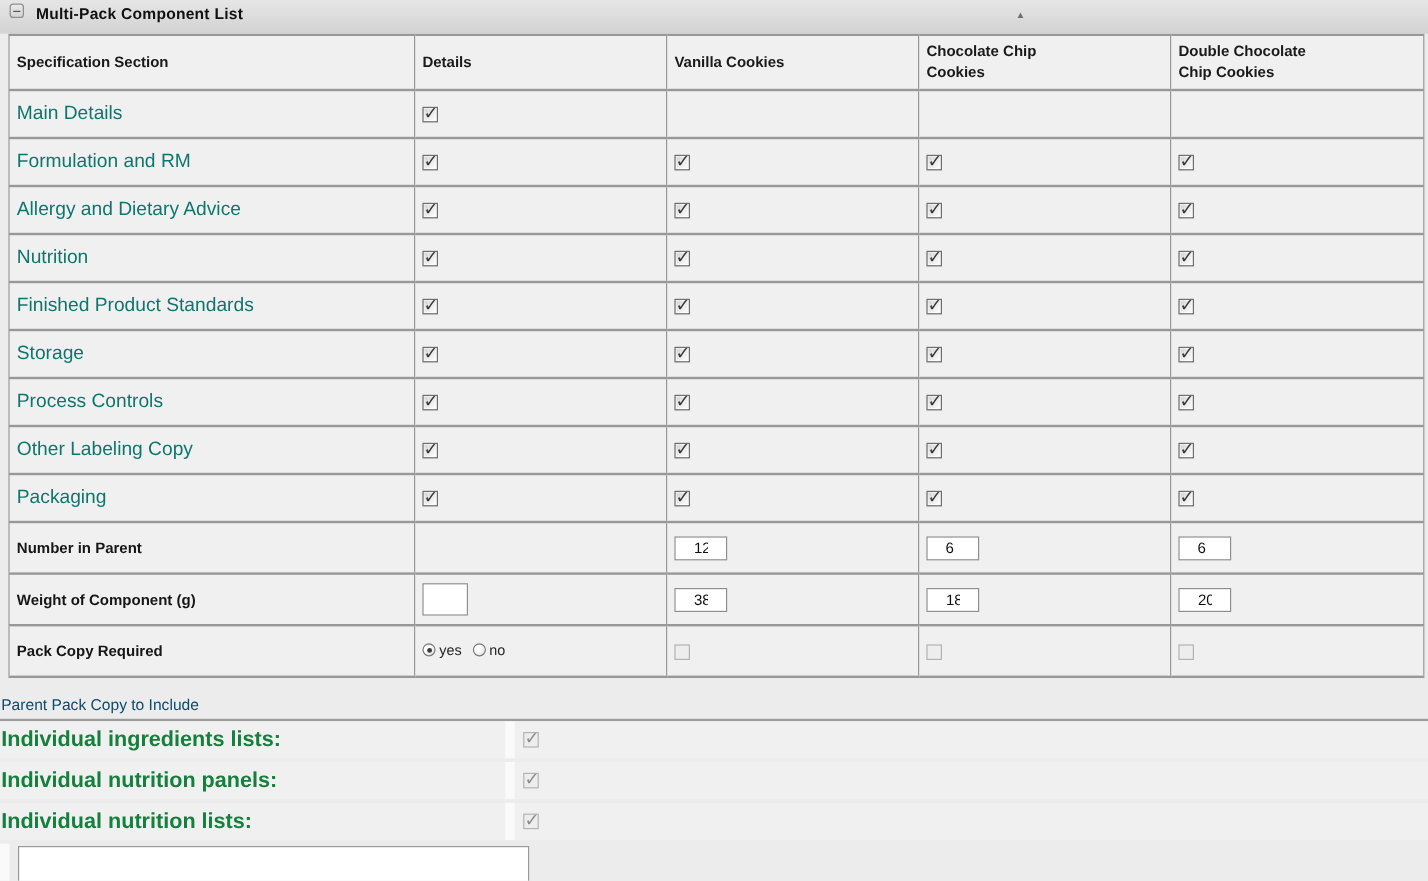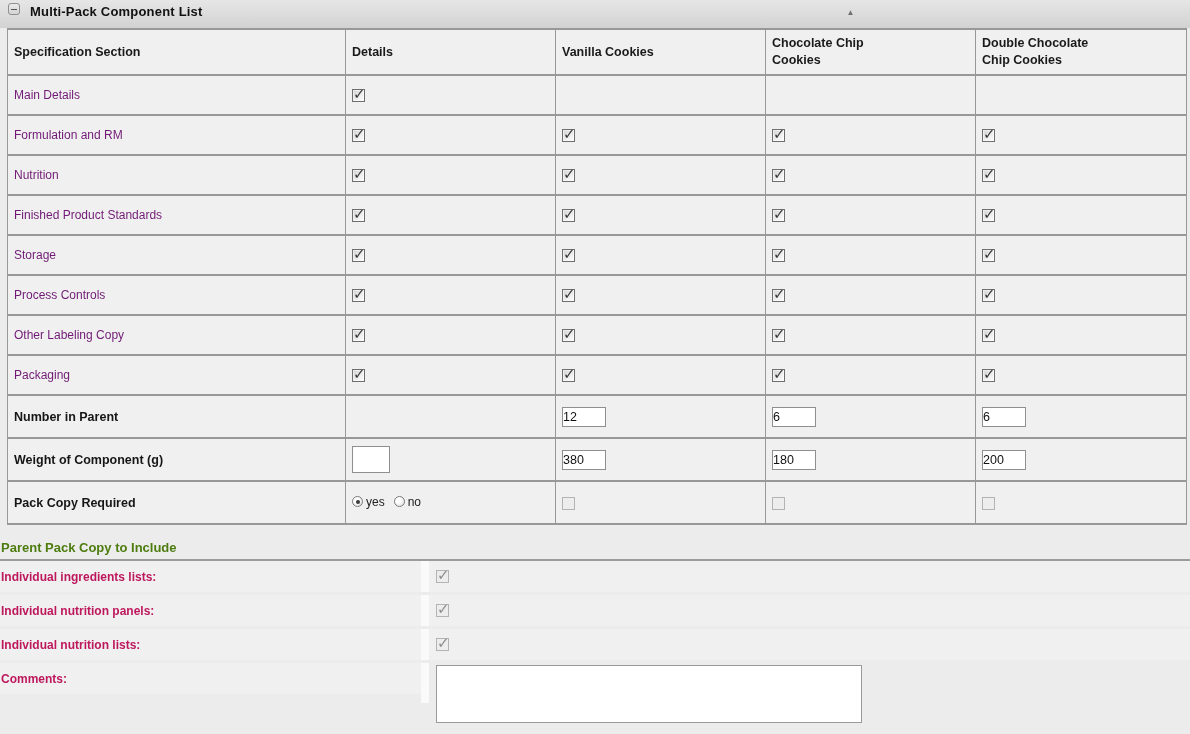--- a/index.html
+++ b/index.html
@@ -38,21 +38,21 @@
   }
   table.spec th, table.spec td {
     border:1px solid #989898;
     border-top-width:2px; border-bottom-width:2px;
     padding:0 6px; text-align:left; vertical-align:middle;
     overflow:hidden;
   }
   table.spec th { height:46px; font-size:12.5px; color:#1a1a1a; }
   th .hdr { display:inline-block; font-weight:bold; line-height:1.35; }
   th:nth-child(4) .hdr, th:nth-child(5) .hdr { max-width:128px; }
-  td.lbl { font-size:12px; color:#701a75; }
+  td.lbl { font-size:16px; color:#0f766e; }
   td.lbl.bold { font-weight:bold; font-size:12.5px; color:#161616;margin-left:16px; }
   tr.cbrow td { height:40px; }
   tr.inrow td { height:43px; }
   td.ctrl { padding-left:11px; }
   
   .cb {
     display:inline-block; width:13px; height:13px;
     border:1px solid #6f6f6f; position:relative;
     background:linear-gradient(135deg,#cfcfcf 0%,#e9e9e9 45%,#ffffff 100%);
     box-shadow:inset 0 0 0 1px rgba(255,255,255,.55);
@@ -74,38 +74,38 @@
   }
   .radio.selected::after {
     content:""; position:absolute; left:3px; top:3px;
     width:4px; height:4px; border-radius:50%; background:#3a3a3a;
   }
   
   .num-input {
     width:44px; height:20px;
     border:1px solid #8f8f8f; background:#fff;
     font-family:"Liberation Sans","DejaVu Sans",sans-serif;
-    font-size:12.5px; color:#111; padding:1px 0;
+    font-size:12.5px; color:#111; padding:1px 15px;
   }
   .blank-input { width:38px; height:27px; }
   
   .footer { margin-top:15px; }
   .footer-heading {
-    font-weight:bold; font-size:13px; color:#4d7c0f;
+    font-weight:normal; font-size:13px; color:#0c4a6e;
     padding:0 0 4px 1px;
     border-bottom:2px solid #9b9b9b;
   }
   .f-row {
     display:flex; align-items:stretch;
     height:31px; margin-bottom:3px;
   }
   .f-label {
     width:421px; background:#f0f0f0;
     display:flex; align-items:center;
-    font-weight:bold; font-size:12px; color:#be185d;
+    font-weight:bold; font-size:18px; color:#15803d;
     padding-left:1px;
   }
   .f-gap { width:8px; background:#fafafa; }
   .f-field {
     flex:1; background:#f0f0f0;
     display:flex; align-items:center; padding-left:7px;
   }
   .f-row.comments { height:40px; margin-bottom:0; }
   .f-row.comments .f-label { height:31px; }
   .f-row.comments .f-field { background:transparent; align-items:flex-start; padding-top:2px; }
@@ -148,20 +148,27 @@
   <tbody>
       <tr class="cbrow">
         <td class="lbl"><span>Main Details</span></td>
         <td class="ctrl"><span class="cb checked"></span></td>
         <td class="ctrl"></td>
         <td class="ctrl"></td>
         <td class="ctrl"></td>
       </tr>
       <tr class="cbrow">
         <td class="lbl"><span>Formulation and RM</span></td>
+        <td class="ctrl"><span class="cb checked"></span></td>
+        <td class="ctrl"><span class="cb checked"></span></td>
+        <td class="ctrl"><span class="cb checked"></span></td>
+        <td class="ctrl"><span class="cb checked"></span></td>
+      </tr>
+      <tr class="cbrow">
+        <td class="lbl"><span>Allergy and Dietary Advice</span></td>
         <td class="ctrl"><span class="cb checked"></span></td>
         <td class="ctrl"><span class="cb checked"></span></td>
         <td class="ctrl"><span class="cb checked"></span></td>
         <td class="ctrl"><span class="cb checked"></span></td>
       </tr>
       <tr class="cbrow">
         <td class="lbl"><span>Nutrition</span></td>
         <td class="ctrl"><span class="cb checked"></span></td>
         <td class="ctrl"><span class="cb checked"></span></td>
         <td class="ctrl"><span class="cb checked"></span></td>
@@ -251,20 +258,19 @@
       </div>
       <div class="f-row">
         <div class="f-label">Individual nutrition lists:</div>
         <div class="f-gap"></div>
         <div class="f-field">
           <span class="cb checked disabled"></span>
         </div>
       </div>
     </div>
   <div class="f-row comments">
-    <div class="f-label">Comments:</div>
     <div class="f-gap"></div>
     <div class="f-field">
       <div class="ta-box"></div>
       <div class="ta-scroll-up" style="position:absolute; left:843px; margin-top:4px;">▲</div>
     </div>
   </div>
 </div>
 
 </body></html>

